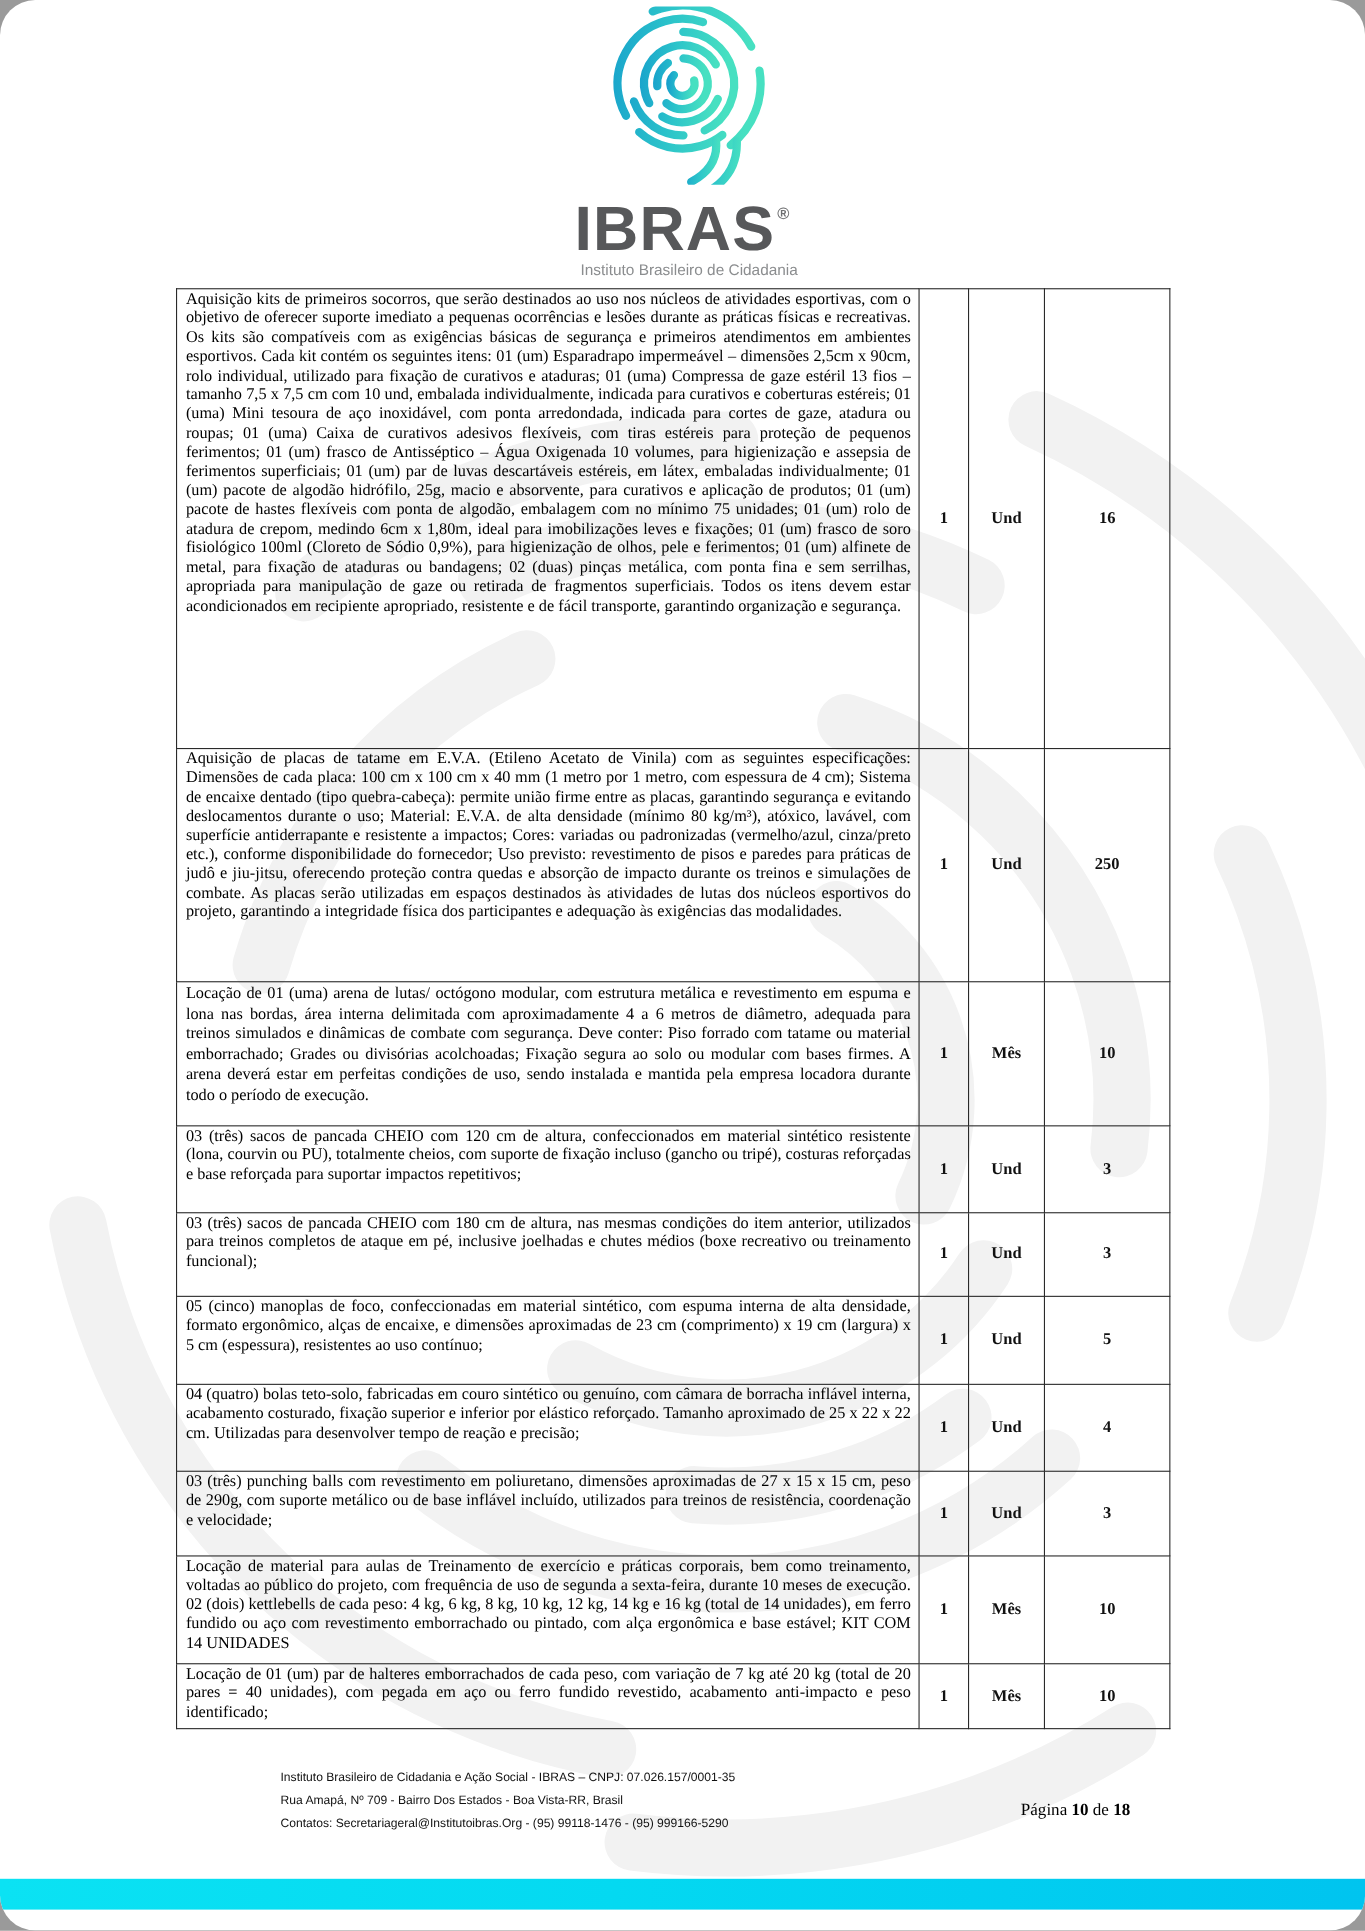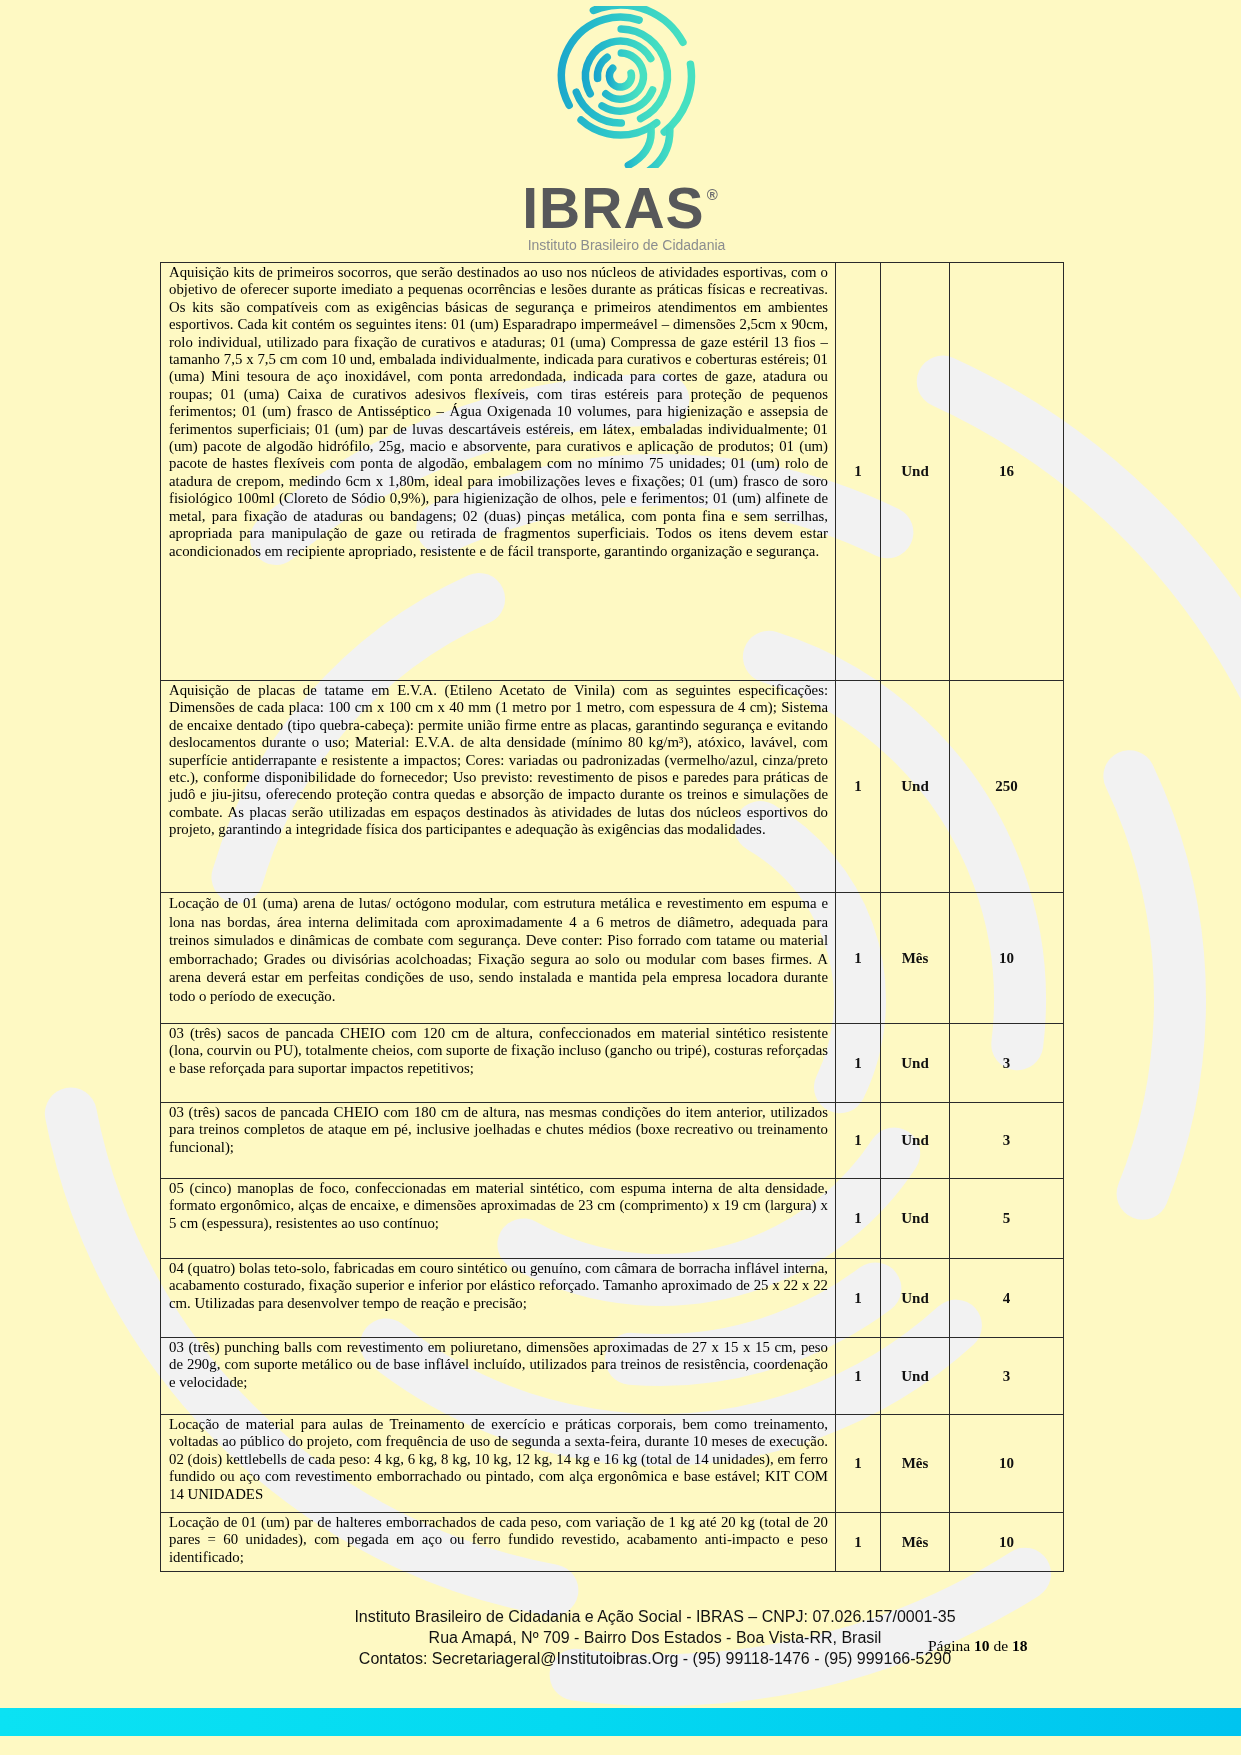--- a/index.html
+++ b/index.html
@@ -1,23 +1,24 @@
 <!DOCTYPE html>
 <html lang="pt"><head>
 <meta charset="utf-8">
 <style>
   * { margin:0; padding:0; box-sizing:border-box; }
   html,body { background:#9a9a9a; }
   .page {
     position:relative;
     width:1241px; height:1755px;
     margin:0 auto;
-    background:#fef9c3;
+    background:#ffffff;
     overflow:hidden;
     font-family:"Liberation Serif", serif;
+    border-radius:32px;
   }
   
   .watermark { position:absolute; left:0; top:0; z-index:0; pointer-events:none; }
   
   .logo-wrap { position:absolute; left:0; top:6px; width:100%; text-align:center; z-index:2; }
   .logo-mark { display:block; margin:0 auto; }
   .brand-line { margin-top:2px; font-family:"Liberation Sans", sans-serif; font-weight:bold;
                 font-size:57px; letter-spacing:1px; color:#57585a; line-height:50px; }
   .brand-line sup { font-size:15px; font-weight:bold; color:#6d6e70; vertical-align:28px; margin-left:2px;}
   .brand-sub { margin-top:4px; font-family:"Liberation Sans", sans-serif; font-size:14px;
@@ -34,22 +35,22 @@
   }
   td.num, td.unit, td.qty {
     text-align:center; vertical-align:middle;
     font-weight:bold; font-size:15px; color:#111;
   }
   tr.bold-row td.desc { line-height:18.6px; }
   tr.bold-row .b { font-weight:normal; }
   
   .footer-block {
     position:absolute; left:255px; top:1606px; width:800px; z-index:2;
-    text-align:center; font-family:"Liberation Sans", sans-serif;
-    font-size:16px; line-height:21px; color:#111;
+    text-align:left; font-family:"Liberation Sans", sans-serif;
+    font-size:11px; line-height:21px; color:#111;
   }
   .page-num {
     position:absolute; left:928px; top:1637px; z-index:2;
     font-family:Liberation Serif, serif; font-size:15.5px; color:#000;
   }
   .page-num b { font-weight:bold; }
   .bottom-bar {
     position:absolute; left:0; top:1708px; width:1241px; height:28px; z-index:2;
     background:linear-gradient(90deg, #0be2f3 0%, #04d9f1 45%, #00c4ef 100%);
   }
@@ -154,21 +155,21 @@
           <td class="unit">Und</td>
           <td class="qty">3</td>
         </tr>
         <tr style="height:98px">
           <td class="desc">Locação de material para aulas de Treinamento de exercício e práticas corporais, bem como treinamento, voltadas ao público do projeto, com frequência de uso de segunda a sexta-feira, durante 10 meses de execução. 02 (dois) kettlebells de cada peso: 4 kg, 6 kg, 8 kg, 10 kg, 12 kg, 14 kg e 16 kg (total de 14 unidades), em ferro fundido ou aço com revestimento emborrachado ou pintado, com alça ergonômica e base estável; KIT COM 14 UNIDADES</td>
           <td class="num">1</td>
           <td class="unit">Mês</td>
           <td class="qty">10</td>
         </tr>
         <tr style="height:59px">
-          <td class="desc">Locação de 01 (um) par de halteres emborrachados de cada peso, com variação de 1 kg até 20 kg (total de 20 pares = 60 unidades), com pegada em aço ou ferro fundido revestido, acabamento anti-impacto e peso identificado;</td>
+          <td class="desc">Locação de 01 (um) par de halteres emborrachados de cada peso, com variação de 7 kg até 20 kg (total de 20 pares = 40 unidades), com pegada em aço ou ferro fundido revestido, acabamento anti-impacto e peso identificado;</td>
           <td class="num">1</td>
           <td class="unit">Mês</td>
           <td class="qty">10</td>
         </tr>
       </tbody>
     </table>
   </div>
 
   <div class="footer-block">
     <div>Instituto Brasileiro de Cidadania e Ação Social - IBRAS – CNPJ: 07.026.157/0001-35</div>

